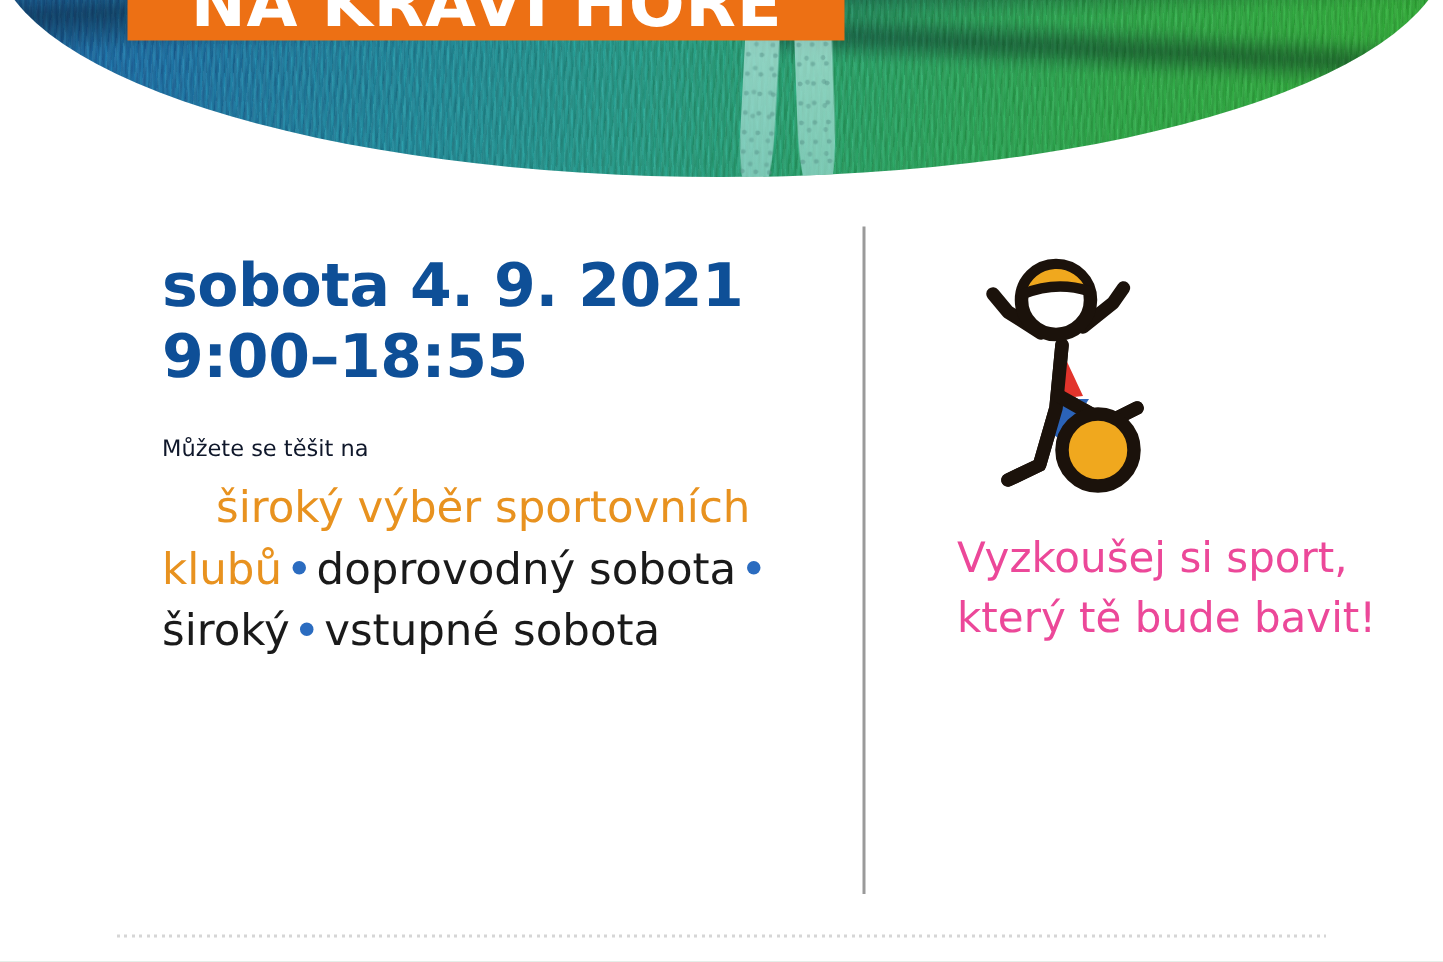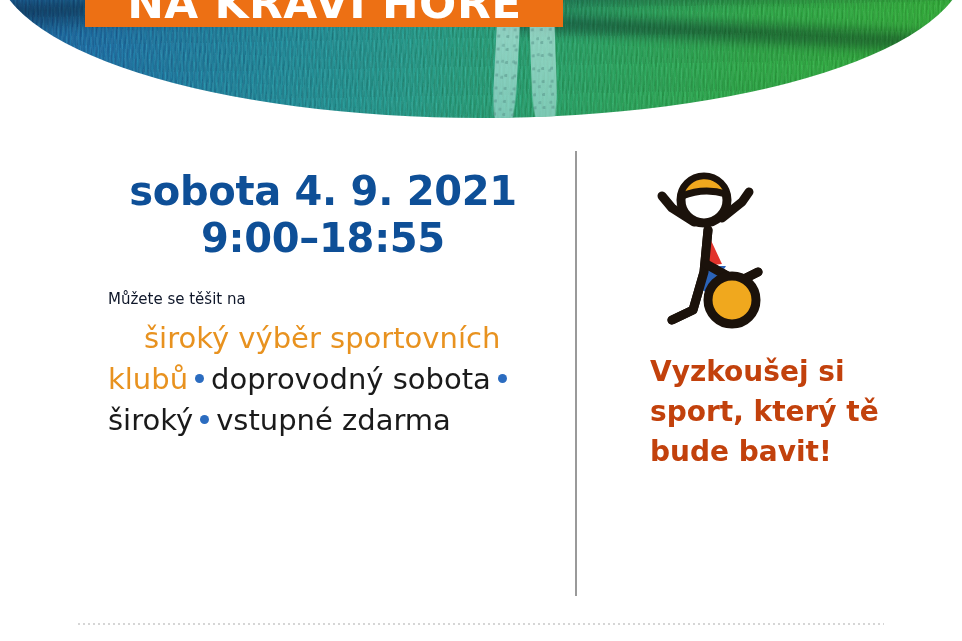--- a/index.html
+++ b/index.html
@@ -154,21 +154,20 @@
   }
   .date-line {
     color: #0E4F97;
     font-family: "DejaVu Sans", sans-serif;
     font-weight: 700;
     font-size: 40px;
     line-height: 1.18;
     letter-spacing: -0.3px;
     margin: 0;
     white-space: nowrap;
-    text-align: center;
   }
   .eyebrow {
     margin: 28px 0 0 0;
     color: #0f172a;
     font-family: "DejaVu Sans", sans-serif;
     font-size: 15px;
     font-weight: 400;
     line-height: 1.3;
   }
   .offer {
@@ -199,26 +198,26 @@
     left: 638px;
     top: 40px;
     width: 290px;
   }
   .figure-wrap {
     width: 120px;
     height: 170px;
     margin-left: 8px;
   }
   .slogan {
-    margin: 22px 0 0 12px;
+    margin: 22px 0 0 0;
     font-family: "DejaVu Sans", sans-serif;
     font-size: 28px;
-    font-weight: 700;
+    font-weight: 400;
     line-height: 1.42;
-    color: #c2410c;
+    color: #ec4899;
   }
 
   
   .divider-dotted {
     position: absolute;
     left: 78px;
     top: 503px;
     width: 806px;
     height: 2px;
     background-image: repeating-linear-gradient(90deg, #d6d6d6 0px, #d6d6d6 2px, transparent 2px, transparent 5px);
@@ -250,21 +249,21 @@
 <div class="content">
 
   <div class="divider-v"></div>
 
   <div class="col-left">
     <p class="date-line">sobota 4. 9. 2021</p>
     <p class="date-line">9:00–18:55</p>
 
     <p class="eyebrow">Můžete se těšit na</p>
 
-    <p class="offer"><span class="hl">široký výběr sportovních klubů</span><span class="bullet-dot"></span><span>doprovodný sobota</span><span class="bullet-dot"></span><span>široký</span><span class="bullet-dot"></span><span>vstupné zdarma</span></p>
+    <p class="offer"><span class="hl">široký výběr sportovních klubů</span><span class="bullet-dot"></span><span>doprovodný sobota</span><span class="bullet-dot"></span><span>široký</span><span class="bullet-dot"></span><span>vstupné sobota</span></p>
   </div>
 
   <div class="col-right">
     <div class="figure-wrap">
       <svg viewBox="0 0 120 170" width="120" height="170" aria-hidden="true">
         <g fill="none" stroke="#1B120B" stroke-width="9" stroke-linecap="round" stroke-linejoin="round">
 
           <path d="M48 62 L26 48 L16 36"></path>
 
           <path d="M76 58 L96 42 L103 32"></path>

